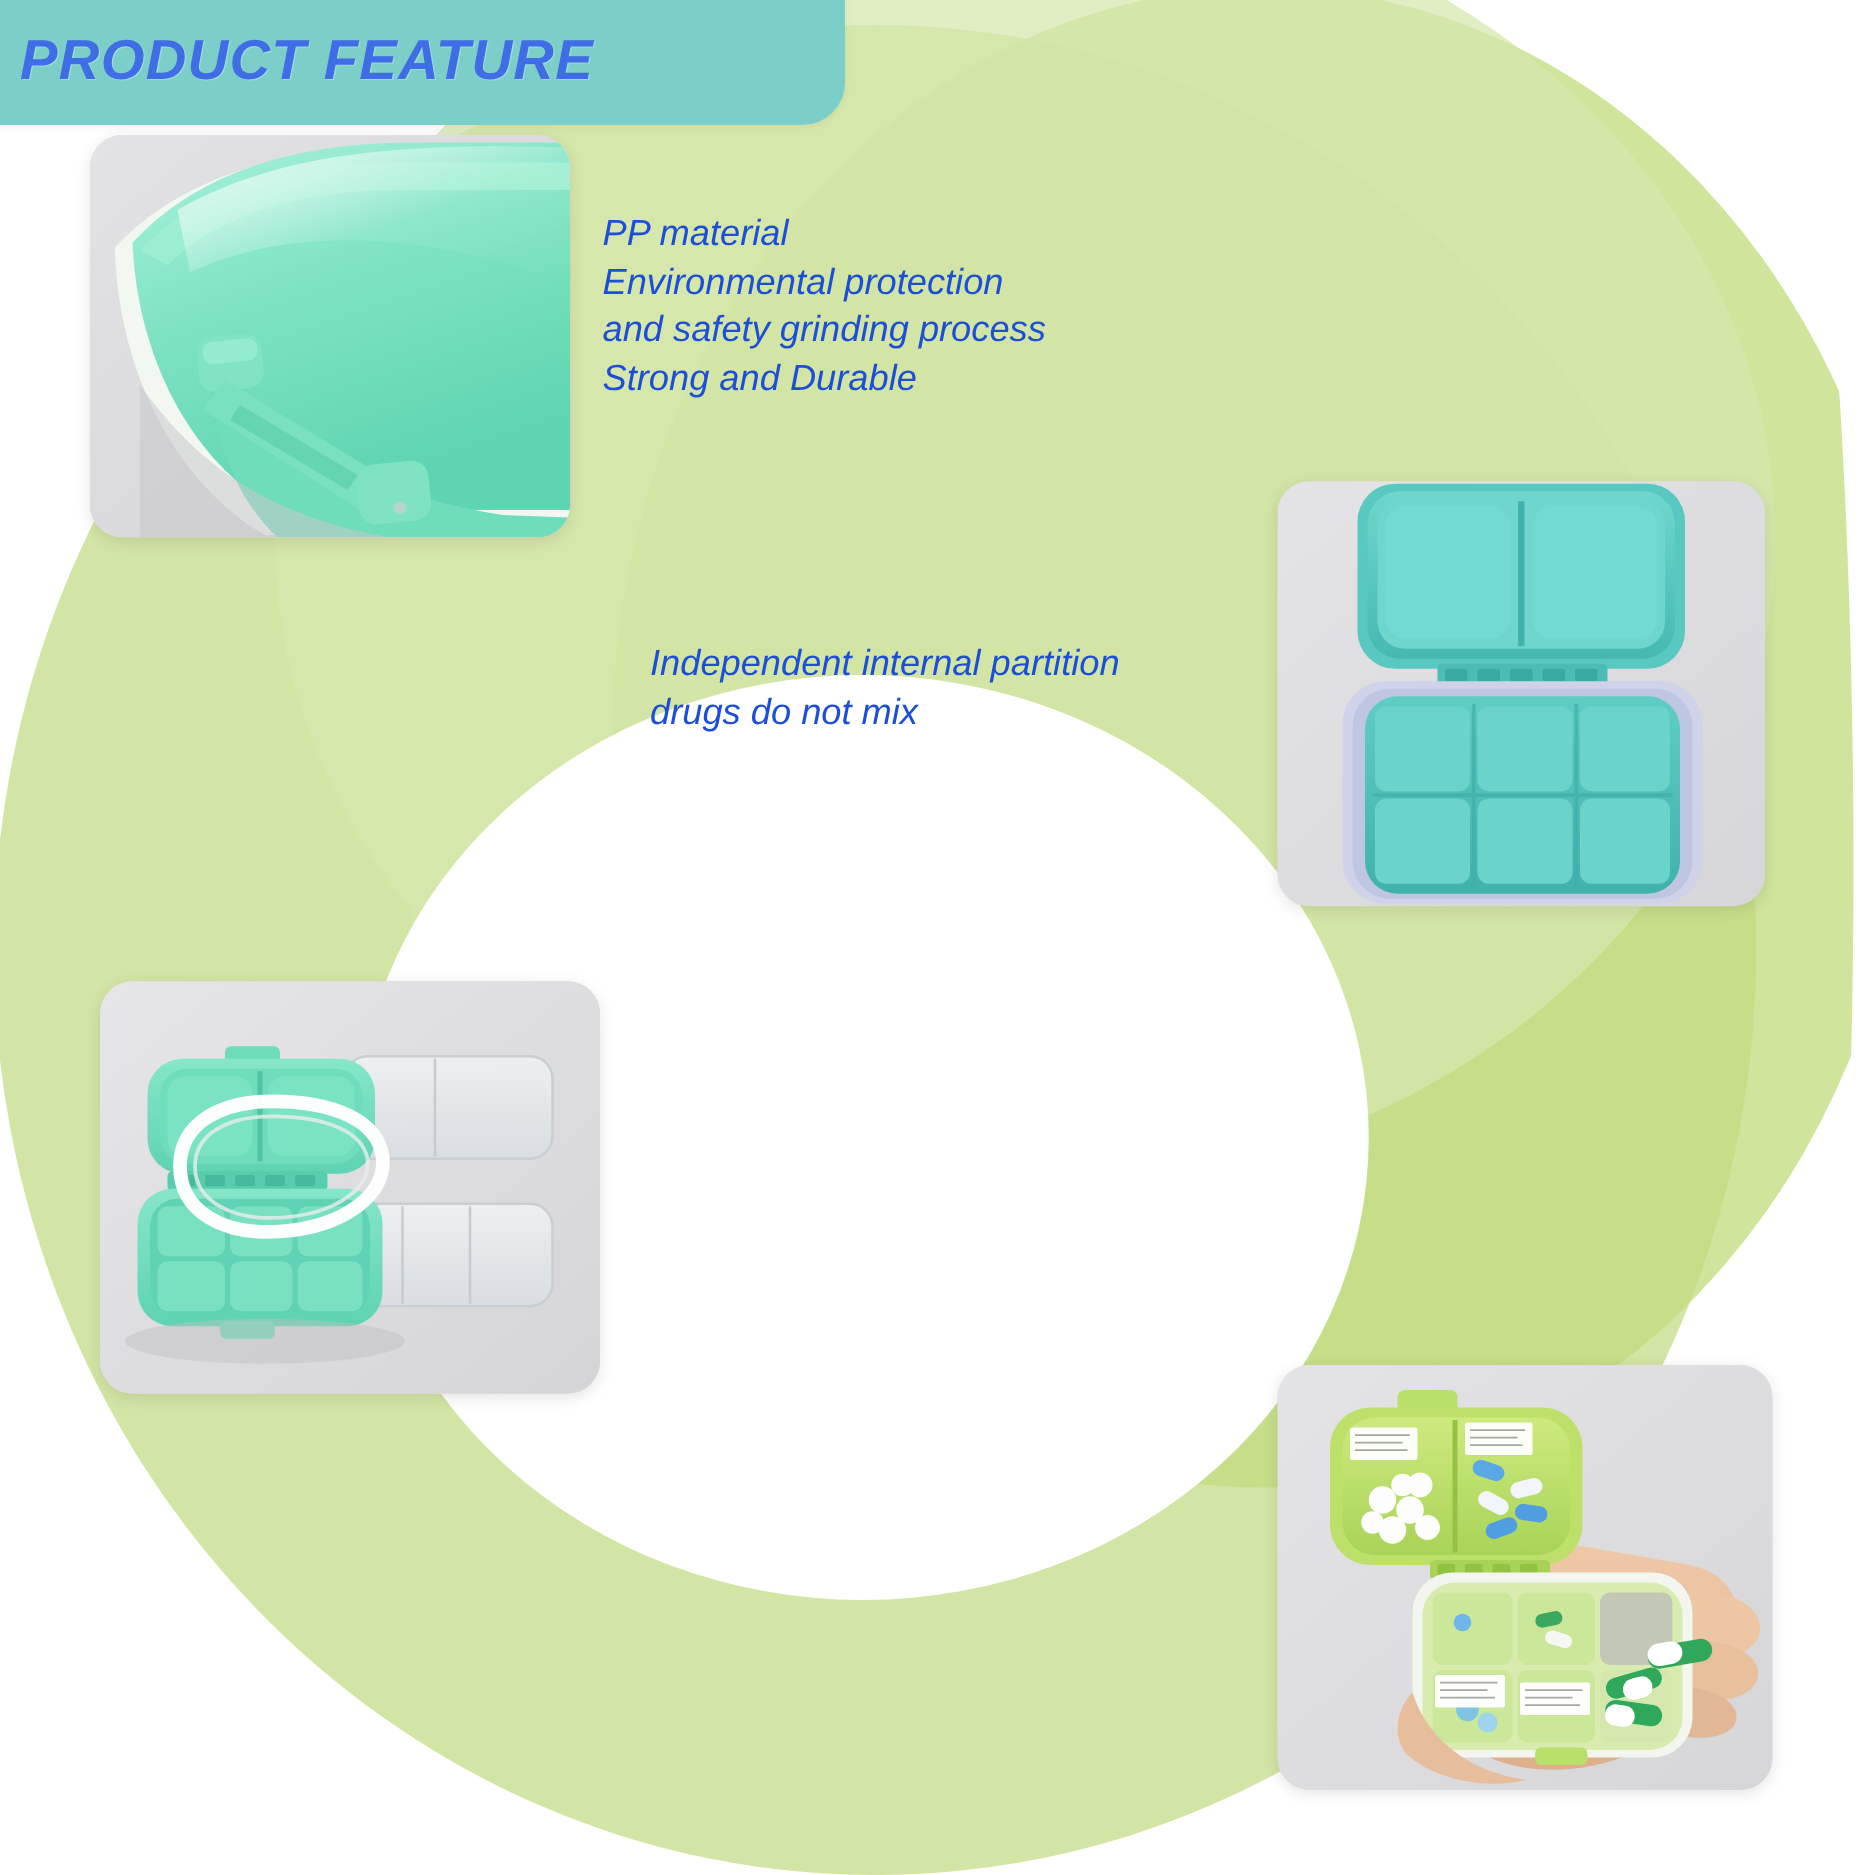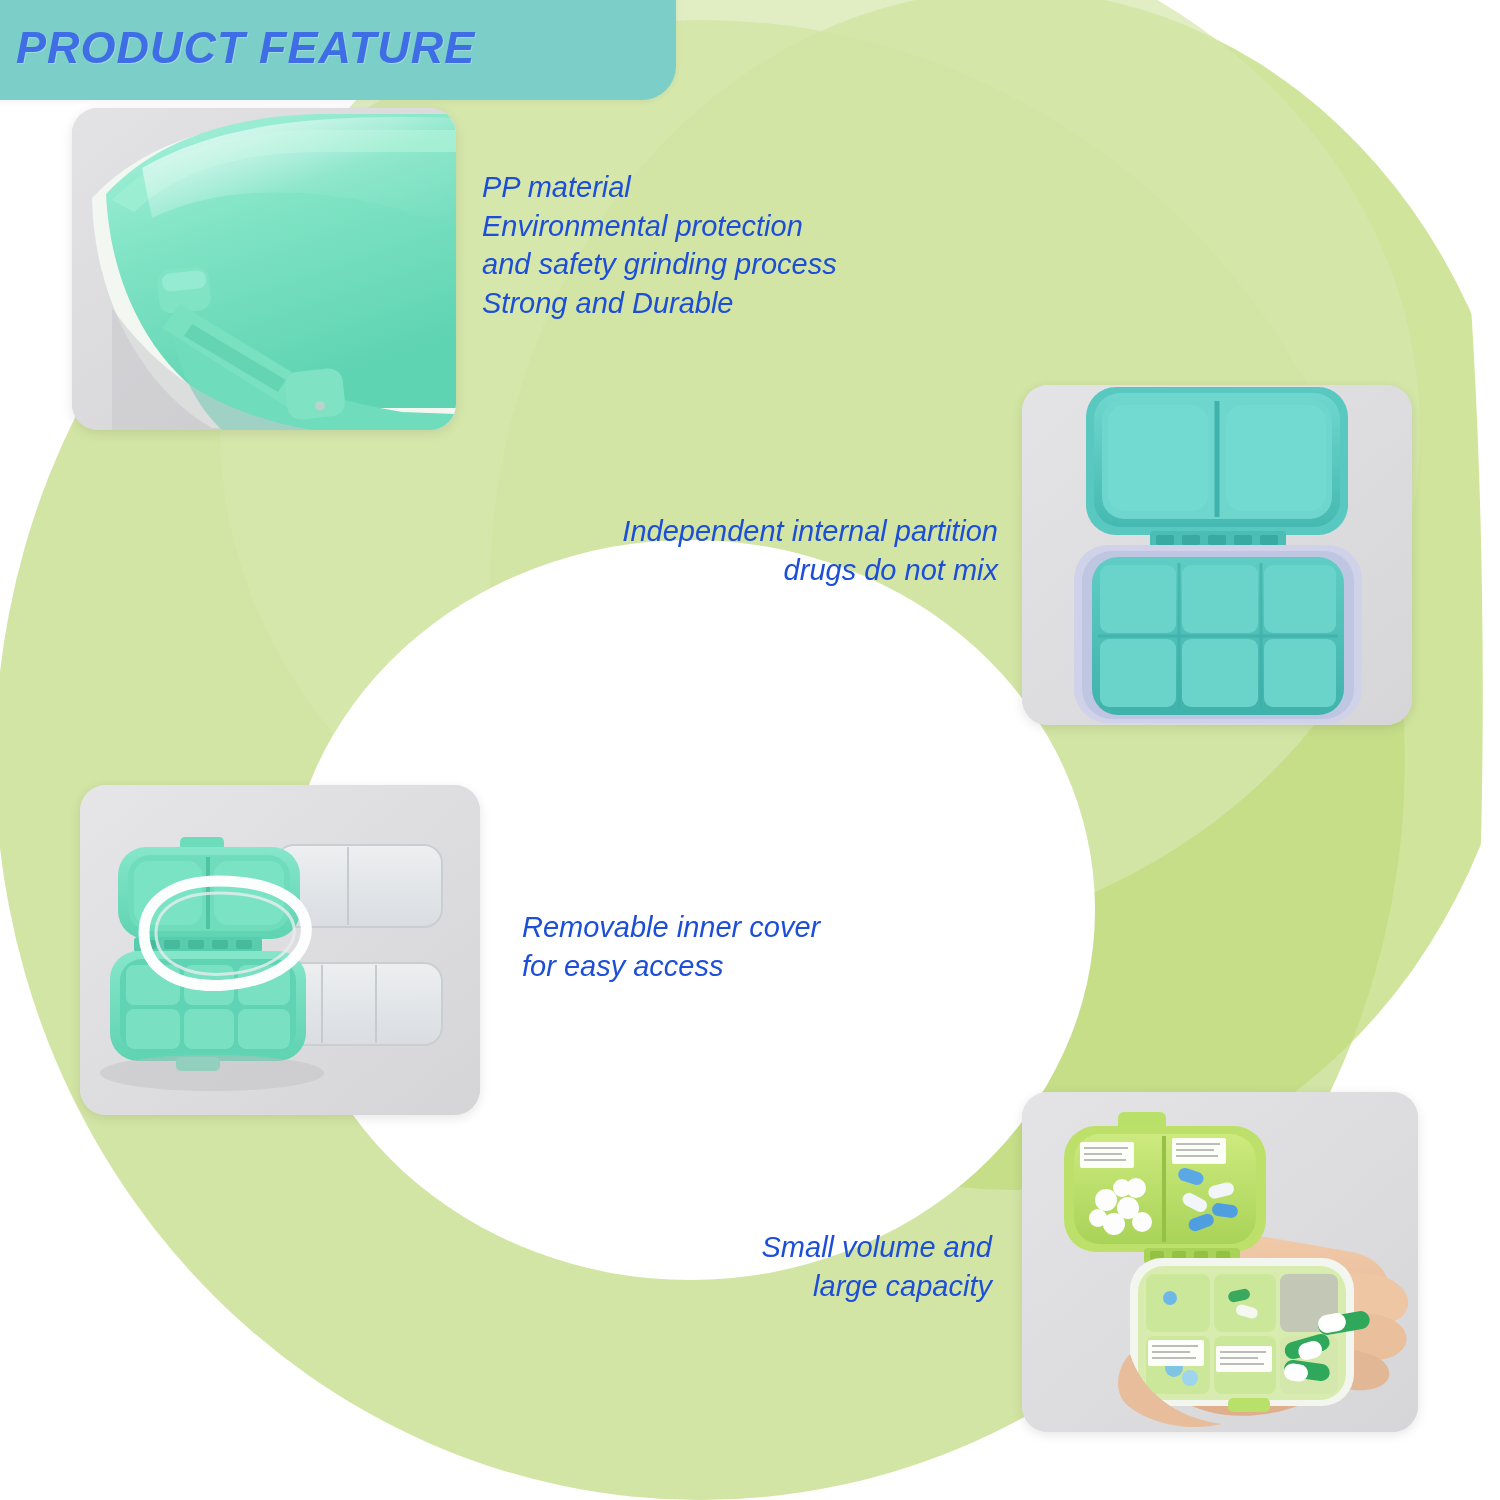--- a/index.html
+++ b/index.html
@@ -55,21 +55,21 @@
   
   .feature-text{
     position:absolute;
     color:#1d4ed8;
     font-style:italic;
     font-size:29px;
     line-height:1.33;
     white-space:pre-line;
   }
   #text-pp        { left:482px; top:168px;  width:470px; text-align:left; }
-  #text-partition { left:520px; top:512px;  width:478px; text-align:right; }
+  #text-partition { left:520px; top:512px;  width:478px; text-align:left; }
   #text-cover     { left:522px; top:908px;  width:400px; text-align:left; }
   #text-volume    { left:690px; top:1228px; width:302px; text-align:right; }
 </style>
 </head>
 <body>
 
 <div class="stage">
 
   <svg class="bg-svg" viewBox="0 0 1500 1500" preserveAspectRatio="none">
     <defs>
@@ -401,19 +401,15 @@
   </div>
 
   <div class="feature-text" id="text-pp">PP material
 Environmental protection
 and safety grinding process
 Strong and Durable</div>
 
   <div class="feature-text" id="text-partition">Independent internal partition
 drugs do not mix</div>
 
-  <div class="feature-text" id="text-cover">Removable inner cover
-for easy access</div>
-
-  <div class="feature-text" id="text-volume">Small volume and
-large capacity</div>
+
 
 </div>
 
 </body></html>

